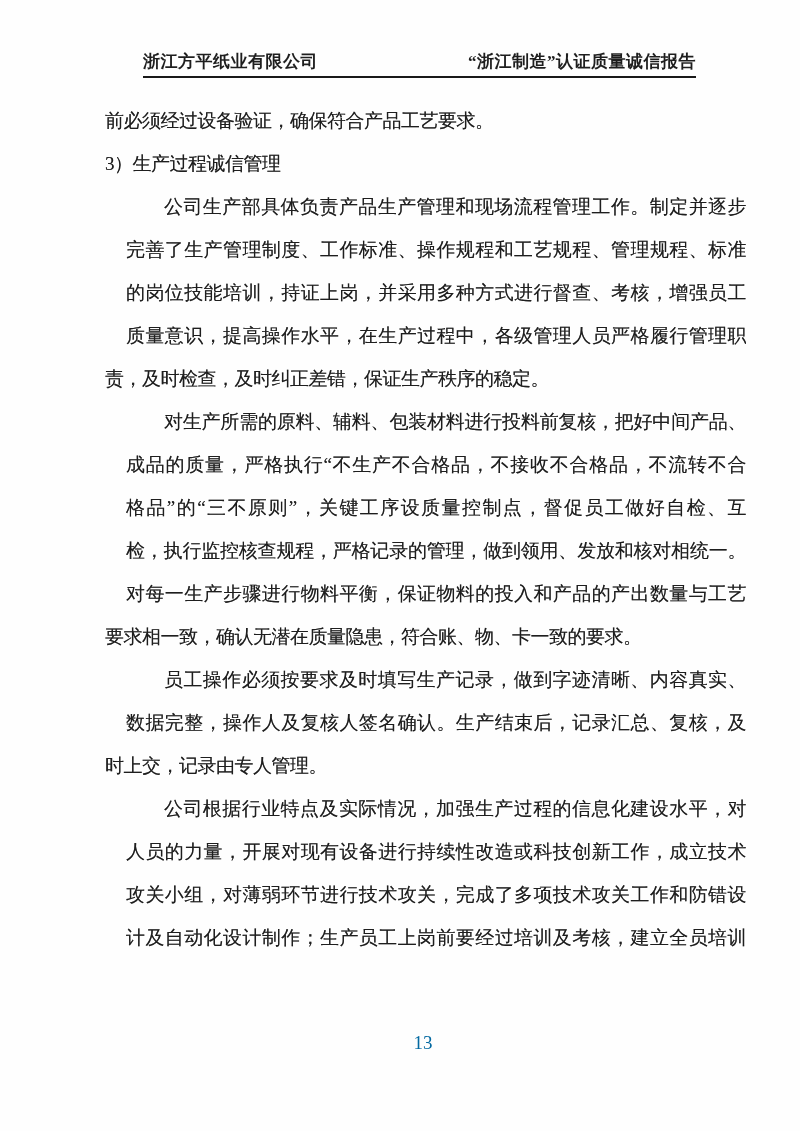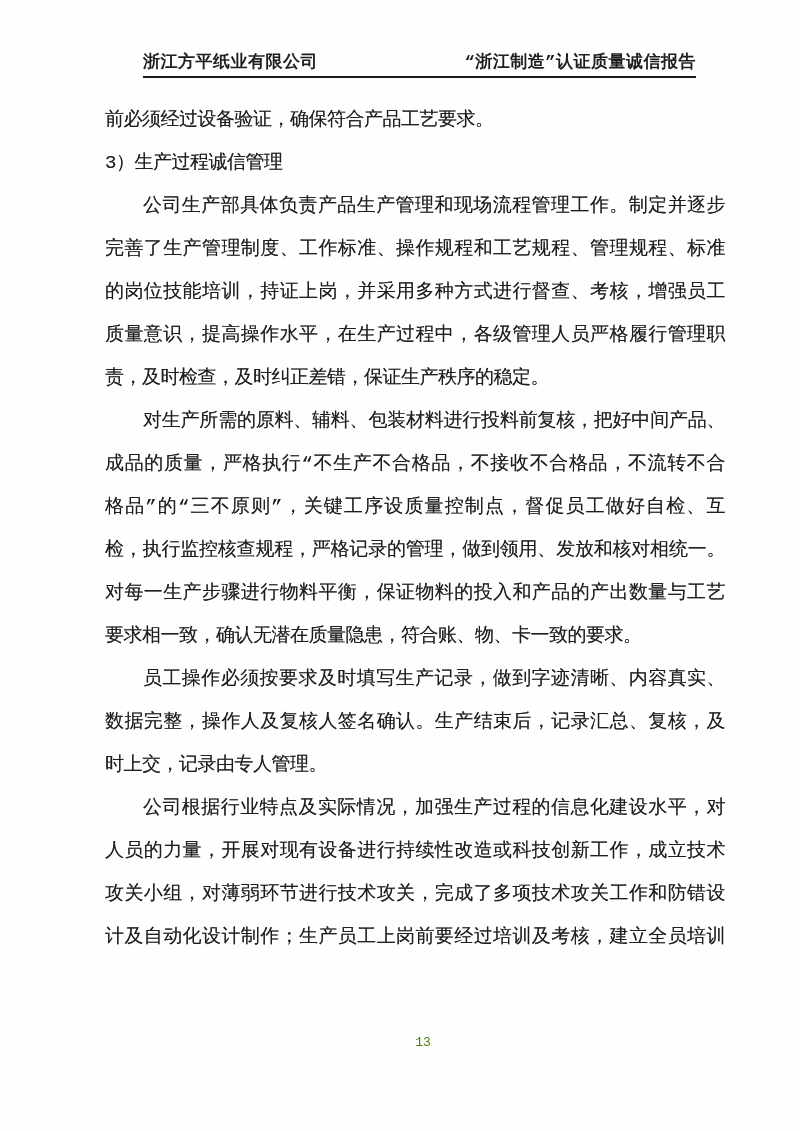--- a/index.html
+++ b/index.html
@@ -7,21 +7,20 @@
     width: 800px; height: 1131px;
     background: #f4f4f2;
     font-family: "Liberation Serif", "DejaVu Serif", serif;
   }
   .page {
     position: absolute; left: 0; top: 0;
     width: 800px; height: 1131px;
     background: #fefefe;
     overflow: hidden;
     color: #1e1e1e;
-    font-family: Liberation Mono, monospace;
   }
   .header {
     position: absolute; left: 143px; top: 50px; width: 553px;
     display: flex; justify-content: space-between; align-items: flex-end;
     border-bottom: 2px solid #191919;
     padding-bottom: 3px;
     font-size: 17px; font-weight: bold;
     letter-spacing: 0.5px;
     white-space: nowrap;
   }
@@ -33,26 +32,27 @@
     width: 620px; height: 43px; line-height: 43px;
     font-size: 19px; letter-spacing: -0.5px;
     white-space: nowrap; overflow: visible;
     text-shadow: 0 0 0.4px rgba(20,20,20,0.55);
   }
   .line.fill {
     white-space: normal;
     text-align: justify;
     text-align-last: justify;
     overflow: hidden;
+    margin-left: 21px;
   }
   .line.indent { padding-left: 38px; }
   .footer {
     position: absolute; left: 113px; top: 1034px; width: 620px;
-    text-align: center; font-size: 13px; line-height: 18px;
-    color: #4d7c0f;
+    text-align: center; font-size: 19px; line-height: 18px;
+    color: #0369a1;
   }
 </style>
 </head>
 <body>
 
 <div class="page">
 
   <div class="header">
     <span>浙江方平纸业有限公司</span>
     <span>“浙江制造”认证质量诚信报告</span>

